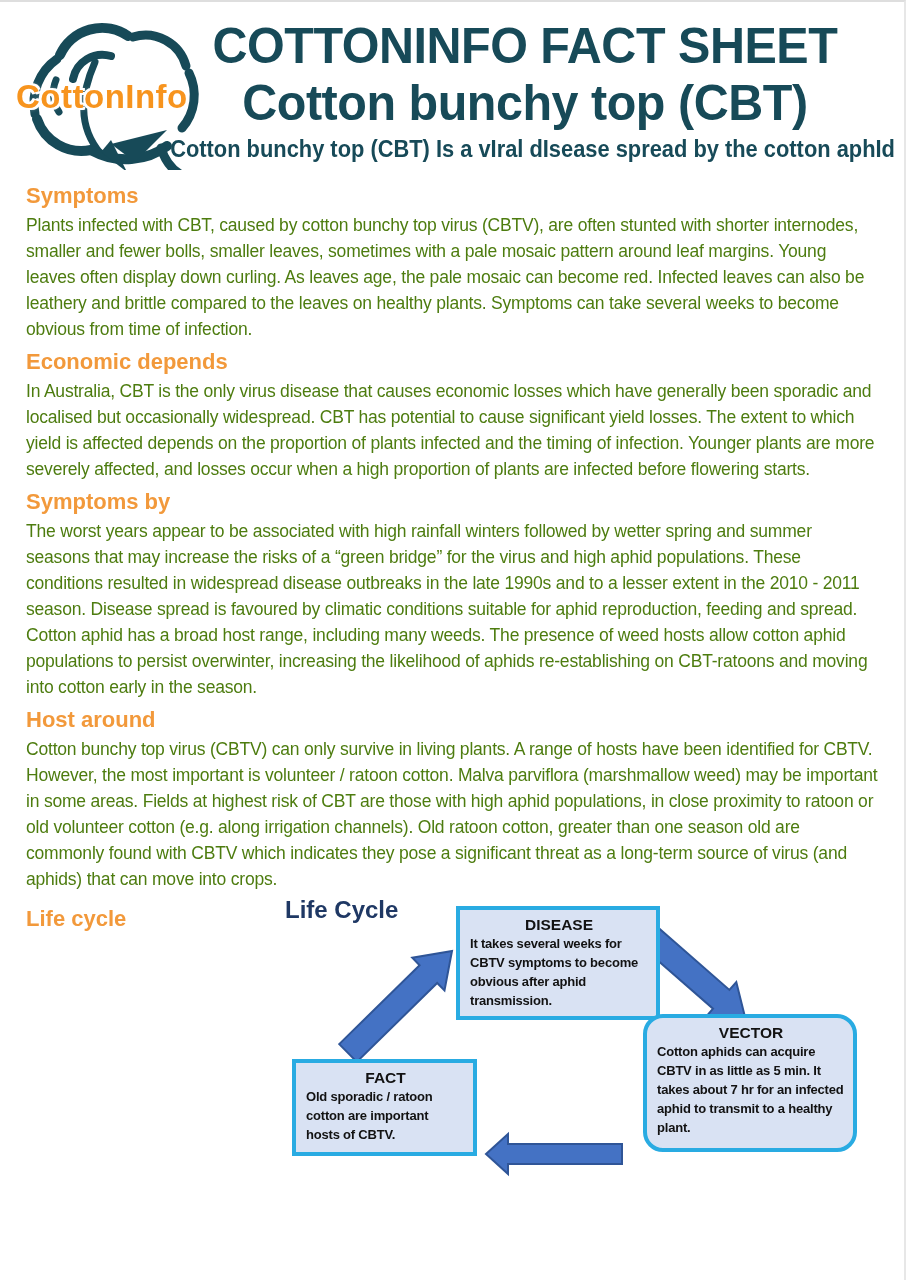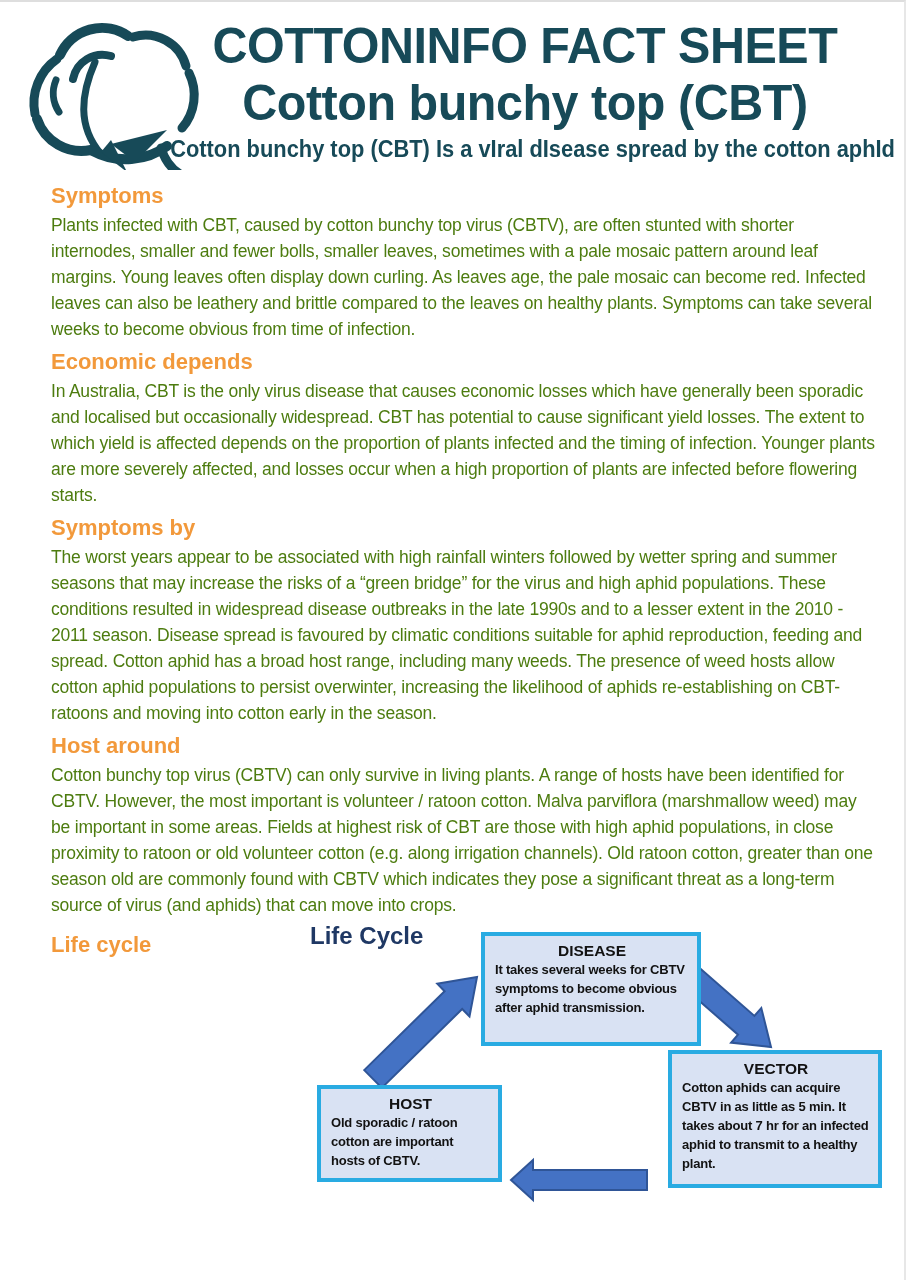--- a/index.html
+++ b/index.html
@@ -29,21 +29,21 @@
     font-size:50px; line-height:57px; font-weight:700; color:#174A58;
     white-space:nowrap; transform:scaleX(0.97); transform-origin:100% 50%;
     letter-spacing:-0.5px;
   }
   .tagline {
     margin-top:4px; font-size:23px; line-height:26px; font-weight:700; color:#174A58;
     white-space:nowrap; transform:scaleX(0.95); transform-origin:100% 50%;
   }
 
   
-  .main { padding:0 24px 0 26px;margin-left:25px; }
+  .main { padding:0 24px 0 26px; }
   .sec h2 {
     color:#F2993B; font-size:22px; line-height:26px; font-weight:700;
     margin:7px 0 3px 0;
   }
   .sec p {
     color:#4d7c0f; font-size:17.5px; line-height:26px; letter-spacing:-0.2px;
     max-width:856px;
   }
 
   
@@ -59,22 +59,22 @@
   .arrow-layer { position:absolute; left:0; top:0; }
   .dbox {
     position:absolute;
     background:#D9E2F3;
     border:4px solid #29ABE2;
     padding:5px 8px 4px 10px;
     color:#121212;
   }
   .dbox .bh { text-align:center; font-size:15.5px; font-weight:700; line-height:19px; }
   .dbox .bb { font-size:13px; font-weight:700; line-height:19px; letter-spacing:-0.2px; }
-  .box-disease { left:430px; top:10px;  width:220px; height:114px; }
-  .box-vector  { left:617px; top:128px; width:214px; height:138px; }
+  .box-disease { left:430px; top:10px;  width:204px; height:114px; }
+  .box-vector  { left:617px; top:118px; width:214px; height:138px;border-radius:20px; }
   .box-host    { left:266px; top:163px; width:185px; height:97px; }
 </style>
 </head>
 <body>
 
 <div class="page">
 
   <div class="header">
     <div class="logo">
       <svg width="218" height="148" viewBox="0 0 218 148">
@@ -88,20 +88,21 @@
           <path d="M22,97 A47,47 0 0 0 76,128" stroke-width="10"></path>
           <path d="M80,40 C66,72 62,104 86,132" stroke-width="7"></path>
           <path d="M78,129 C102,142 132,139 152,124" stroke-width="10"></path>
           <path d="M146,126 C153,149 172,161 193,156" stroke-width="9"></path>
         </g>
         <g fill="#174A58" stroke="none">
           <path d="M96,122 L152,108 L120,140 Z"></path>
           <path d="M86,130 L112,150 L96,118 Z"></path>
         </g>
       </svg>
+      <span class="logo-word">CottonInfo</span>
     </div>
     <div class="titles">
       <div class="title-line">COTTONINFO FACT SHEET</div>
       <div class="title-line">Cotton bunchy top (CBT)</div>
       <div class="tagline">Cotton bunchy top (CBT) Is a vIral dIsease spread by the cotton aphId</div>
     </div>
   </div>
 
   <div class="main">
 
@@ -141,19 +142,19 @@
         <div class="bh">DISEASE</div>
         <div class="bb">It takes several weeks for CBTV symptoms to become obvious after aphid transmission.</div>
       </div>
 
       <div class="dbox box-vector">
         <div class="bh">VECTOR</div>
         <div class="bb">Cotton aphids can acquire CBTV in as little as 5 min. It takes about 7 hr for an infected aphid to transmit to a healthy plant.</div>
       </div>
 
       <div class="dbox box-host">
-        <div class="bh">HOST</div>
+        <div class="bh">FACT</div>
         <div class="bb">Old sporadic / ratoon cotton are important hosts of CBTV.</div>
       </div>
     </div>
 
   </div>
 </div>
 
 </body></html>

